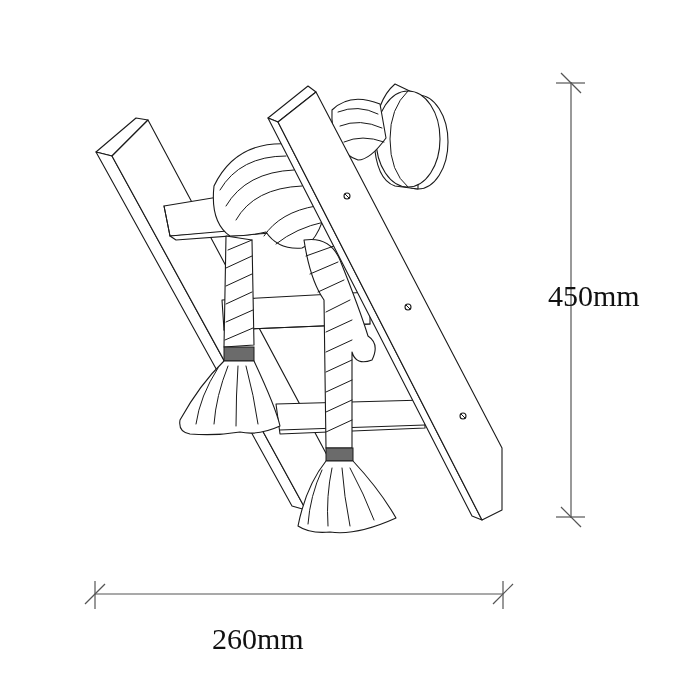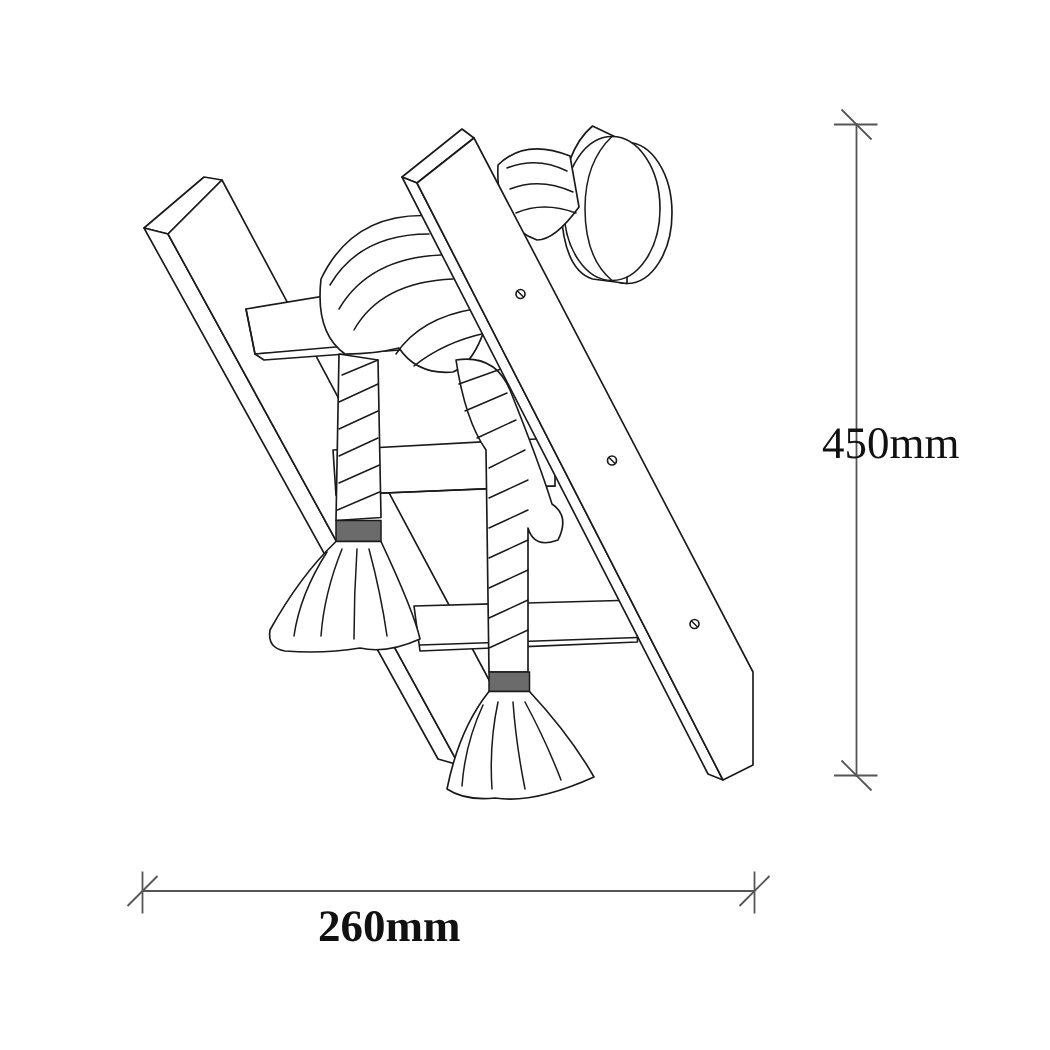--- a/index.html
+++ b/index.html
@@ -7,21 +7,21 @@
     .canvas { position: absolute; left: 0; top: 0; width: 700px; height: 700px; padding-left: 40px; }
     .dim-label {
       position: absolute;
       font-family: "Liberation Serif", "DejaVu Serif", serif;
       font-size: 30px;
       color: #111111;
       white-space: nowrap;
       line-height: 1;
     }
     .dim-label.height { left: 548px; top: 281px; }
-    .dim-label.width { left: 212px; top: 603px; font-weight: bold; }
+    .dim-label.width { left: 212px; top: 624px; }
     svg .ln { fill: #ffffff; stroke: #1a1a1a; stroke-width: 1.1; stroke-linejoin: round; stroke-linecap: round; }
     svg .ln-open { fill: none; stroke: #1a1a1a; stroke-width: 1; stroke-linecap: round; }
     svg .dim { fill: none; stroke: #555555; stroke-width: 1.2; }
     svg .band { fill: #6b6b6b; stroke: #1a1a1a; stroke-width: 1; }
   </style>
 </head>
 <body>
 
 <div class="canvas">
   <svg width="700" height="700" viewBox="0 0 700 700" xmlns="http://www.w3.org/2000/svg">

